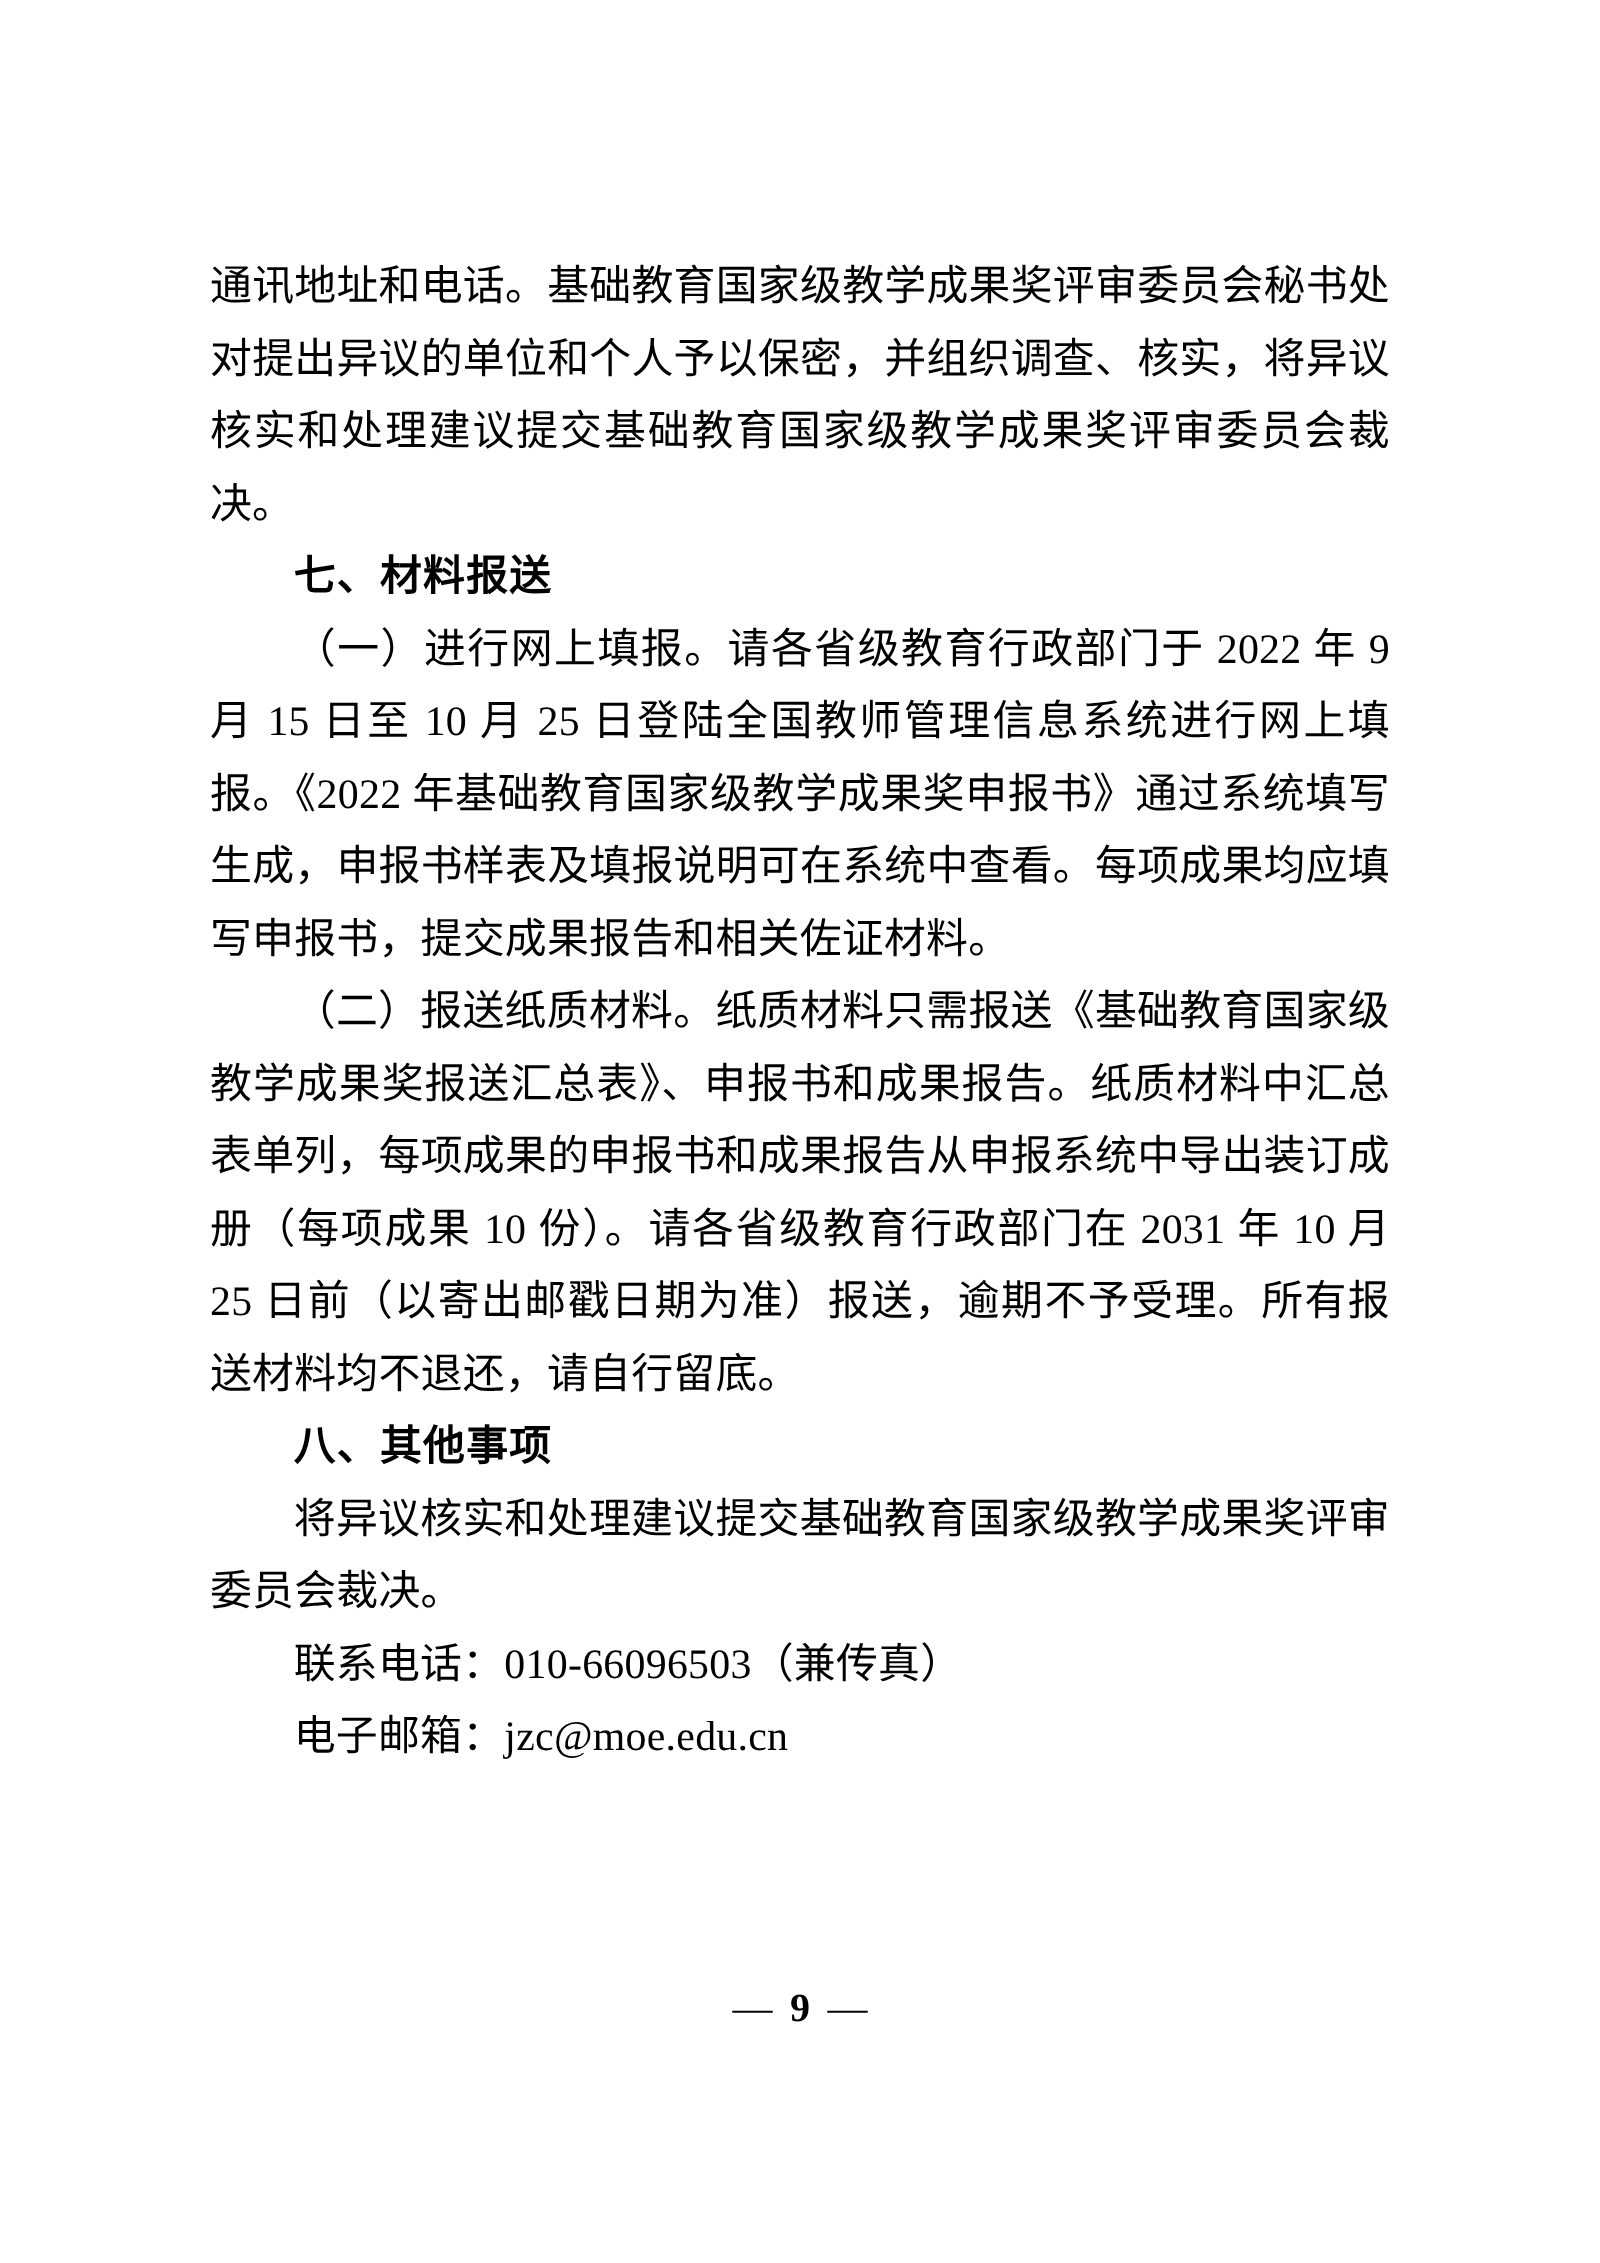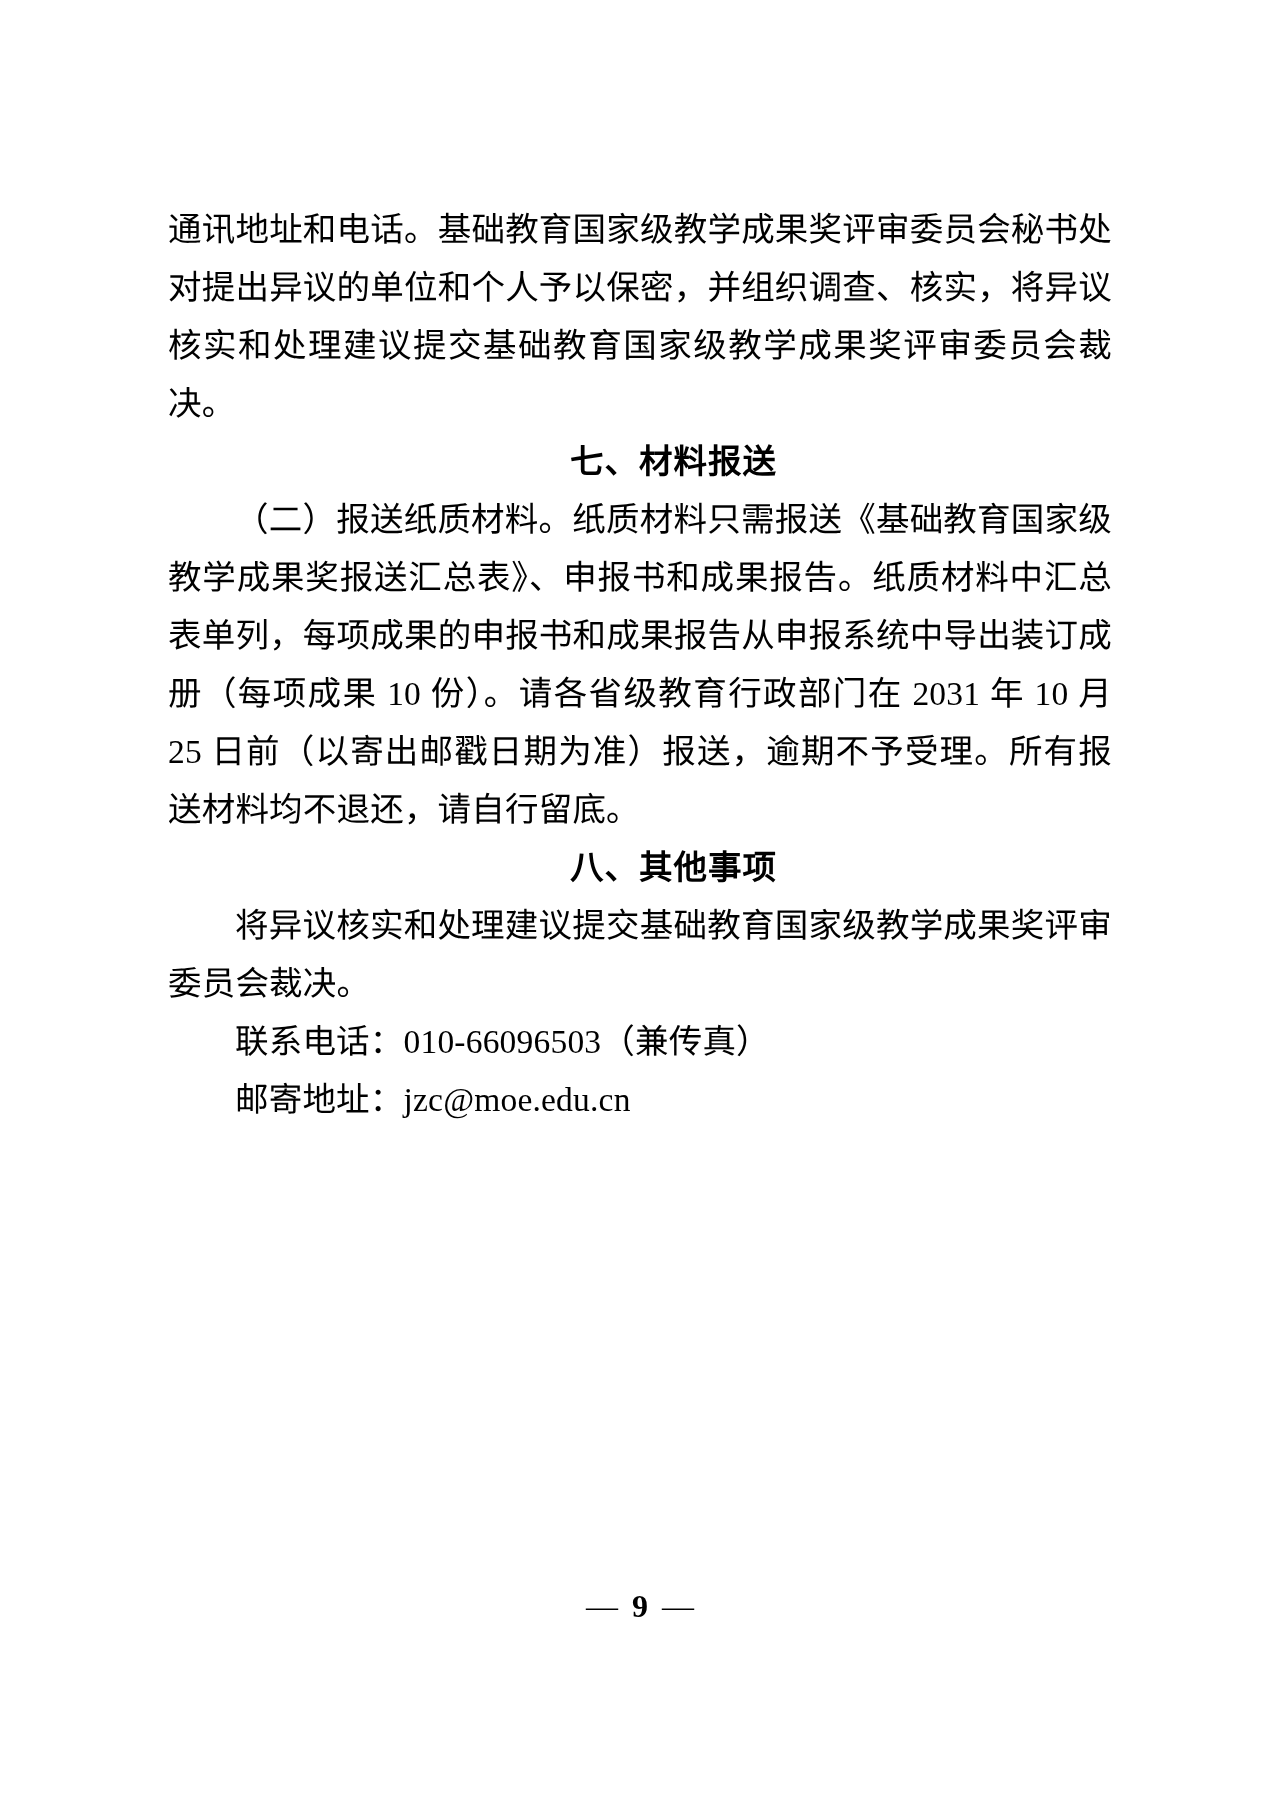--- a/index.html
+++ b/index.html
@@ -30,21 +30,21 @@
     line-height: 58px;
     text-align: justify;
     letter-spacing: 0.2px;
   }
   .content p.indent {
     text-indent: 2em;
   }
   .content p.heading {
     font-family: "Liberation Sans", "DejaVu Sans", sans-serif;
     font-weight: 700;
-    text-align: center;
+    text-align: left;
     letter-spacing: 1px;
   }
   .footer {
     position: absolute;
     top: 1586px;
     left: 0;
     width: 100%;
     text-align: center;
     font-size: 32px;
     line-height: 40px;
@@ -60,22 +60,23 @@
   }
 </style>
 </head>
 <body>
 
 <div class="page">
   <div class="content" id="doc-content">
 
   <p class="line">通讯地址和电话。基础教育国家级教学成果奖评审委员会秘书处对提出异议的单位和个人予以保密，并组织调查、核实，将异议核实和处理建议提交基础教育国家级教学成果奖评审委员会裁决。</p>
       <p class="line heading indent">七、材料报送</p>
+      <p class="line indent">（一）进行网上填报。请各省级教育行政部门于 2022 年 9 月 15 日至 10 月 25 日登陆全国教师管理信息系统进行网上填报。《2022 年基础教育国家级教学成果奖申报书》通过系统填写生成，申报书样表及填报说明可在系统中查看。每项成果均应填写申报书，提交成果报告和相关佐证材料。</p>
       <p class="line indent">（二）报送纸质材料。纸质材料只需报送《基础教育国家级教学成果奖报送汇总表》、申报书和成果报告。纸质材料中汇总表单列，每项成果的申报书和成果报告从申报系统中导出装订成册（每项成果 10 份）。请各省级教育行政部门在 2031 年 10 月 25 日前（以寄出邮戳日期为准）报送，逾期不予受理。所有报送材料均不退还，请自行留底。</p>
       <p class="line heading indent">八、其他事项</p>
       <p class="line indent">将异议核实和处理建议提交基础教育国家级教学成果奖评审委员会裁决。</p>
       <p class="line indent">联系电话：010-66096503（兼传真）</p>
-      <p class="line indent">邮寄地址：jzc@moe.edu.cn</p>
+      <p class="line indent">电子邮箱：jzc@moe.edu.cn</p>
     </div>
   <div class="footer">
     <span class="dash">—</span><span class="num">9</span><span class="dash">—</span>
   </div>
 </div>
 
 </body></html>

